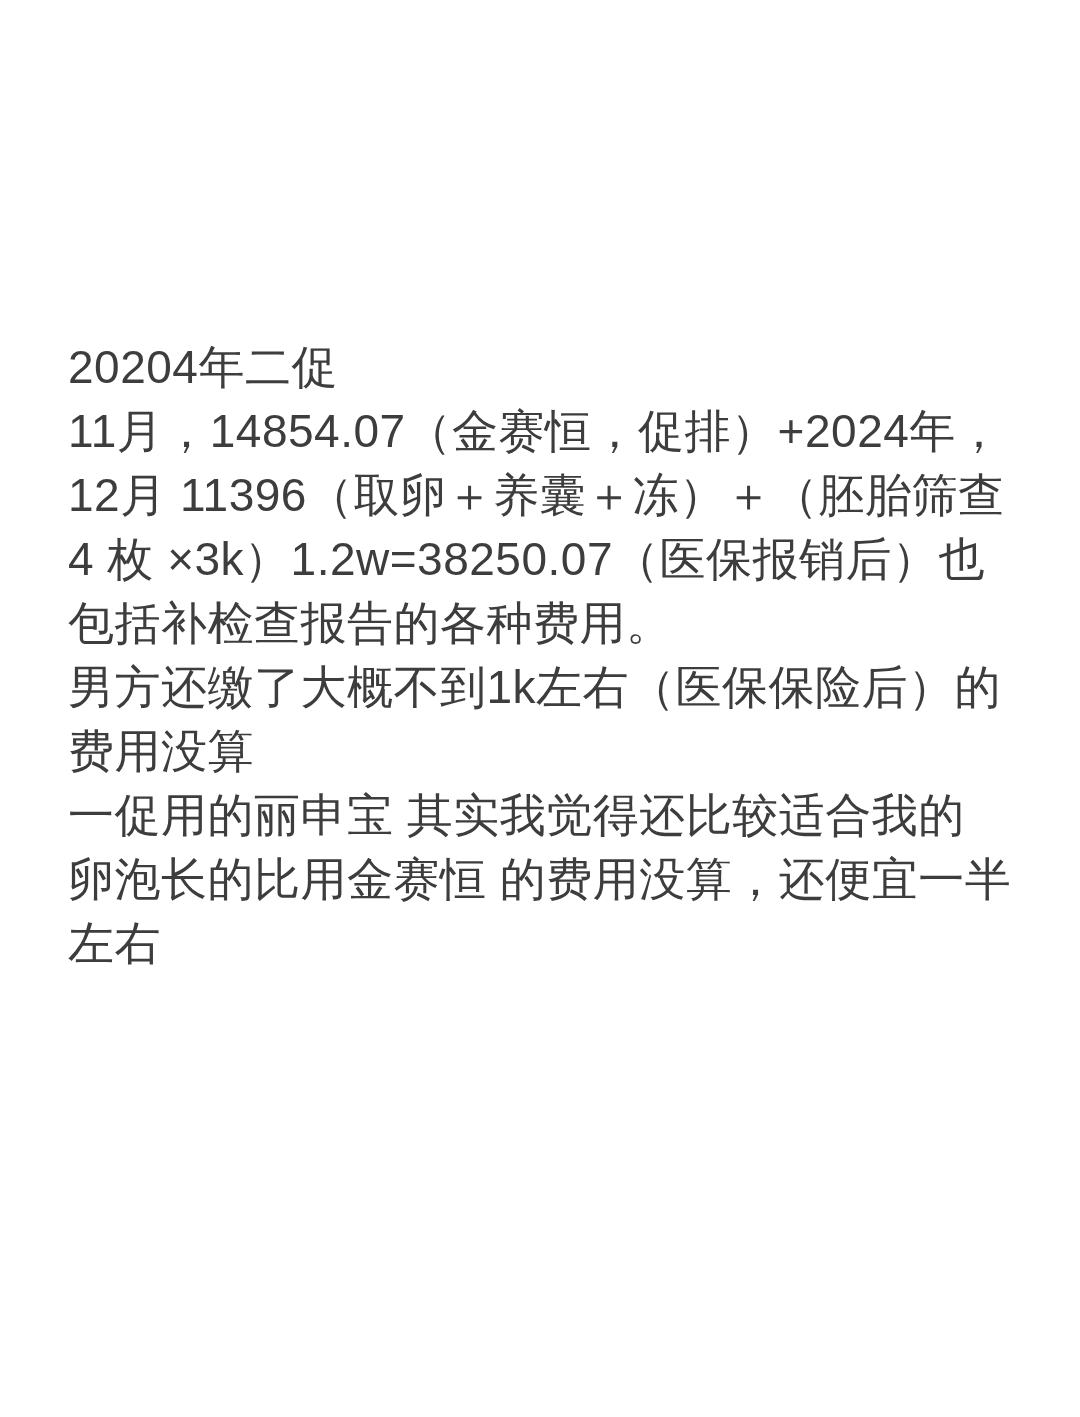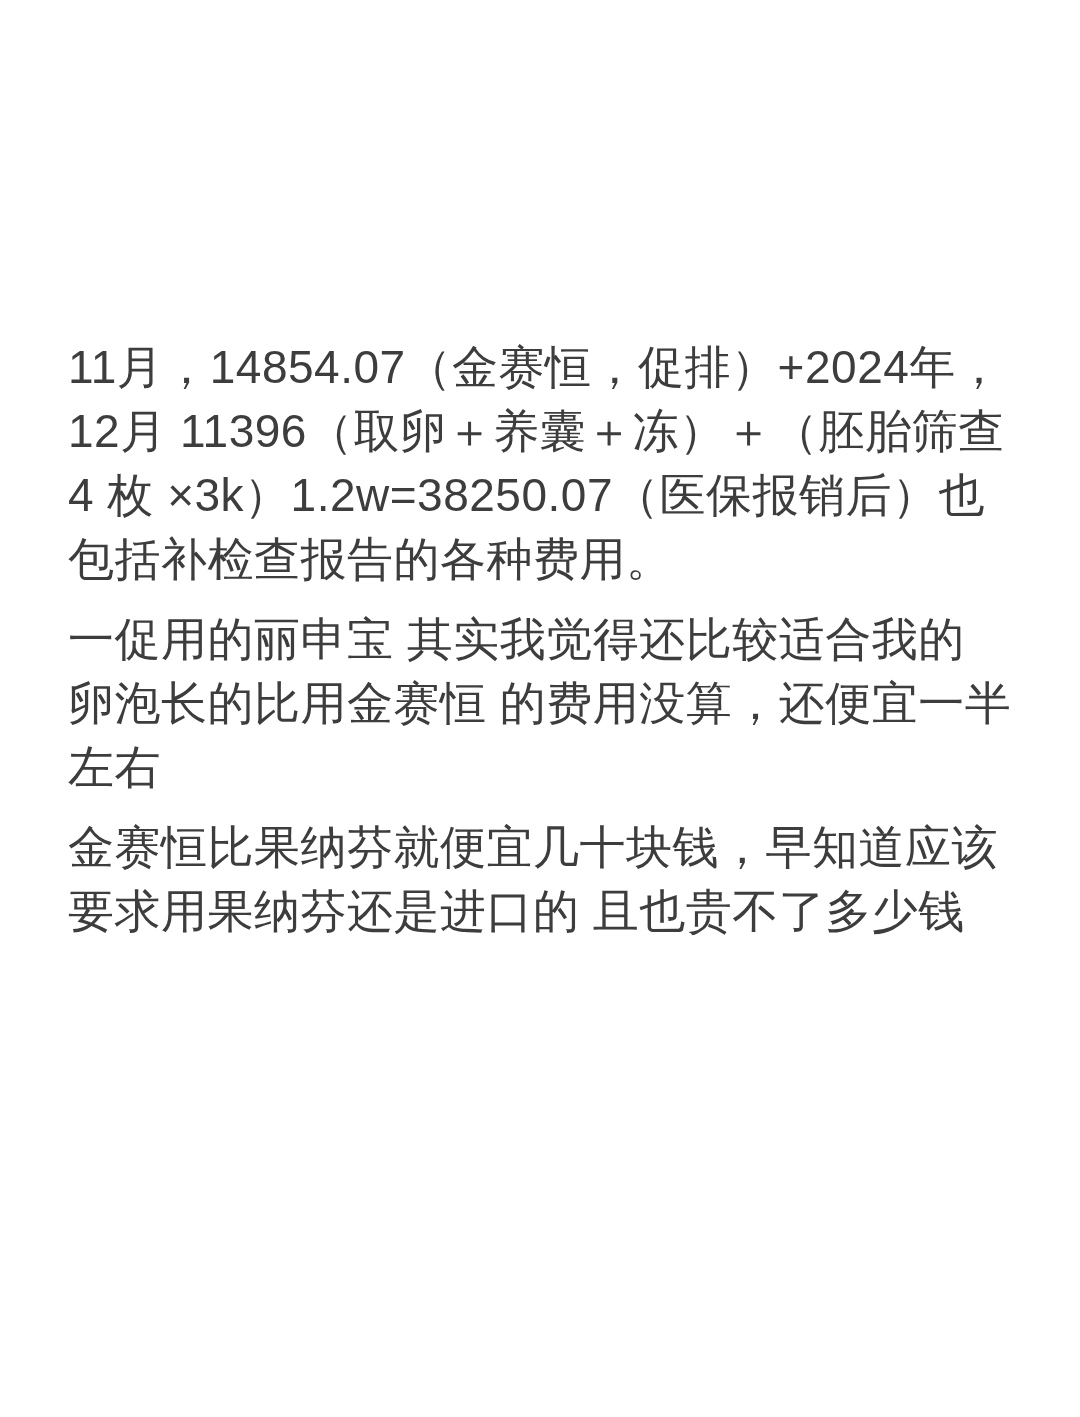--- a/index.html
+++ b/index.html
@@ -30,25 +30,26 @@
   .para {
     color: #3d3d3d;
     font-size: 46px;
     line-height: 64px;
     letter-spacing: 0.5px;
     font-weight: 400;
     margin: 0;
     word-break: break-word;
   }
   .para + .para {
-    margin-top: 16px;
+    margin-top: 0px;
   }
 </style>
 </head>
 <body>
 
 <div class="page">
   <div class="note-body">
+    <p class="para">20204年二促</p>
     <p class="para">11月，14854.07（金赛恒，促排）+2024年，12月 11396（取卵＋养囊＋冻）＋（胚胎筛查 4 枚 ×3k）1.2w=38250.07（医保报销后）也包括补检查报告的各种费用。</p>
+    <p class="para">男方还缴了大概不到1k左右（医保保险后）的费用没算</p>
     <p class="para">一促用的丽申宝 其实我觉得还比较适合我的 卵泡长的比用金赛恒 的费用没算，还便宜一半左右</p>
-    <p class="para">金赛恒比果纳芬就便宜几十块钱，早知道应该要求用果纳芬还是进口的 且也贵不了多少钱</p>
   </div>
 </div>
 
 </body></html>

